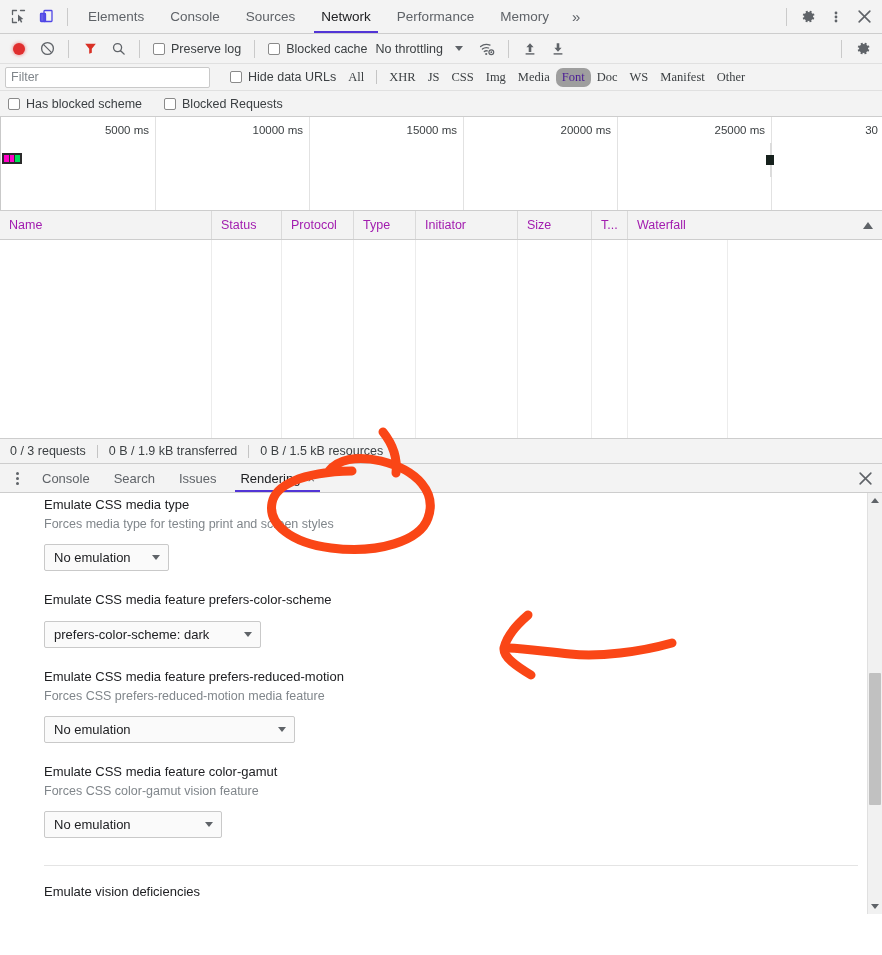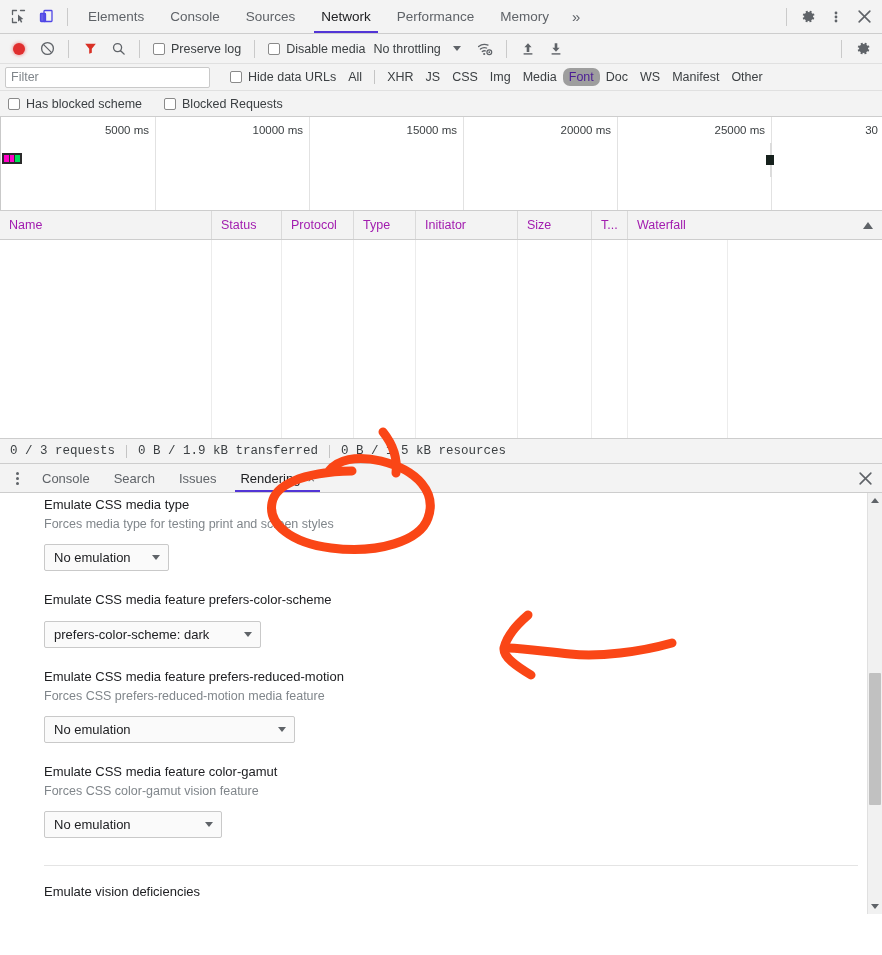--- a/index.html
+++ b/index.html
@@ -89,21 +89,21 @@
     border: 1px solid #c9c9c9; background: #fff;
     border-radius: 2px;
     font-family: "Liberation Sans", sans-serif;
     font-size: 12.5px;
     padding: 0 5px;
     color: #202124;
     outline: none;
   }
   .filter-input::placeholder { color: #80868b; }
   .ftypes { display: flex; align-items: center; margin-left: 14px; font-size: 12.5px; color: #3c4043; }
-  .ftype { padding: 2px 6px; border-radius: 7px; white-space: nowrap; }
+  .ftype { padding: 2px 6px; border-radius: 7px; white-space: nowrap; font-family: Liberation Serif, serif; }
   .ftype.selected { background: #9e9e9e; color: #4c1d95; }
   .fsep { width: 1px; height: 14px; background: #c4c4c4; margin: 0 6px; }
 
   
   .blocked-bar {
     display: flex; align-items: center;
     height: 26px;
     background: #f3f3f3;
     border-bottom: 1px solid #cdcdcd;
     padding: 0 8px;
@@ -167,21 +167,21 @@
   .col-line.last { border-right: none; flex: 1; }
 
   
   .summary {
     display: flex; align-items: center;
     height: 26px;
     background: #f3f3f3;
     border-top: 1px solid #cdcdcd;
     border-bottom: 1px solid #cdcdcd;
     padding: 0 10px;
-    font-size: 12.5px; color: #3c4043; font-family: Liberation Mono, monospace;
+    font-size: 12.5px; color: #3c4043;
   }
   .sum-sep { width: 1px; height: 13px; background: #c4c4c4; margin: 0 11px; }
 
   
   .drawer-tabbar {
     display: flex; align-items: center;
     height: 29px;
     background: #f3f3f3;
     border-bottom: 1px solid #cdcdcd;
     padding-left: 4px;
@@ -362,21 +362,21 @@
     </div>
     <div class="vsep"></div>
 
     <div class="cb-wrap">
       <span class="cbx"></span>
       <span>Preserve log</span>
     </div>
     <div class="vsep"></div>
     <div class="cb-wrap">
       <span class="cbx"></span>
-      <span>Disable media</span>
+      <span>Blocked cache</span>
     </div>
     <div class="throttle">
       <span>No throttling</span>
     </div>
     <div class="caret-small"></div>
     <div class="icon-btn">
       <svg width="16" height="16" viewBox="0 0 16 16">
         <path d="M1.6 5.6A9.2 9.2 0 0111 4.1" stroke="#5f6368" stroke-width="1.3" fill="none" stroke-linecap="round"></path>
         <path d="M3.4 8.1a6.4 6.4 0 016.2-1.1" stroke="#5f6368" stroke-width="1.3" fill="none" stroke-linecap="round"></path>
         <path d="M5.3 10.5a3.5 3.5 0 013-.6" stroke="#5f6368" stroke-width="1.3" fill="none" stroke-linecap="round"></path>

